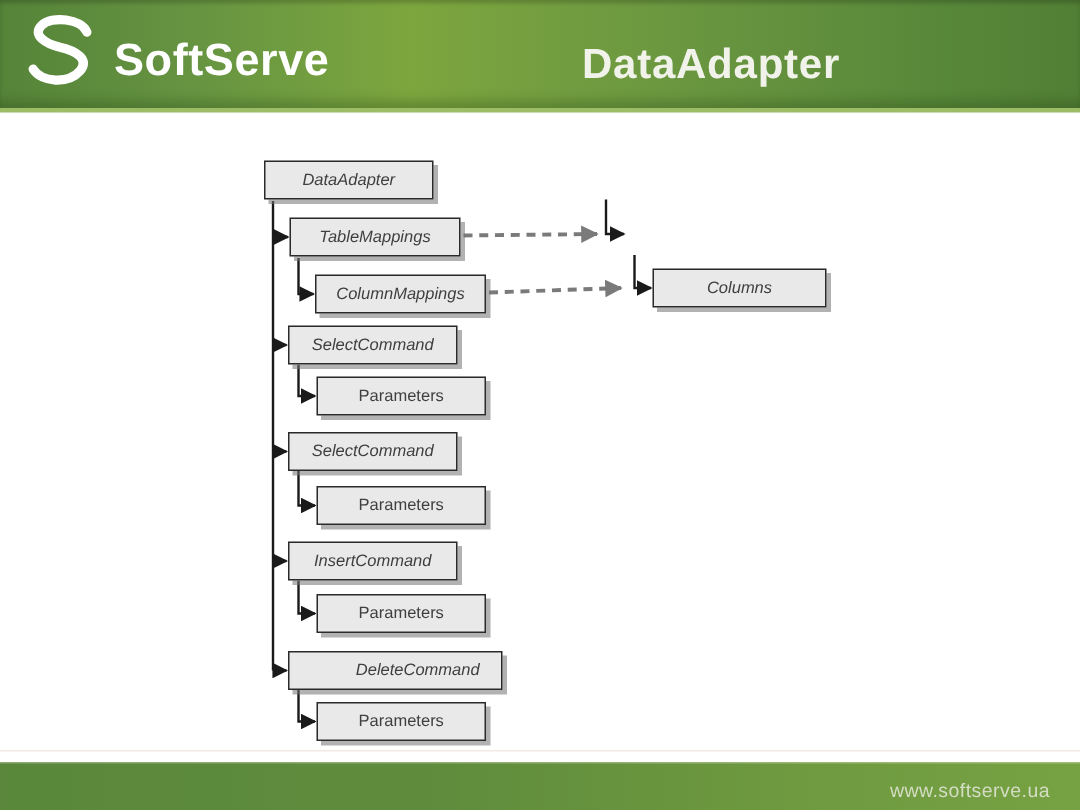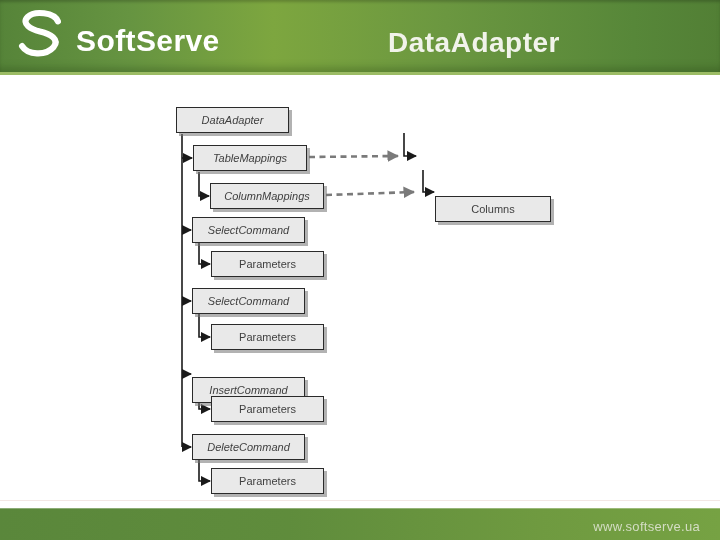--- a/index.html
+++ b/index.html
@@ -45,28 +45,28 @@
   }
   .node.it{font-style:italic;}
   
   .n-dataadapter   {left:176px;top:107px;width:111px;}
   .n-tablemappings {left:193px;top:145px;width:112px;}
   .n-columnmappings{left:210px;top:183px;width:112px;}
   .n-selectcommand {left:192px;top:217px;width:111px;}
   .n-parameters1   {left:211px;top:251px;width:111px;}
   .n-updatecommand {left:192px;top:288px;width:111px;}
   .n-parameters2   {left:211px;top:324px;width:111px;}
-  .n-insertcommand {left:192px;top:361px;width:111px;margin-top:16px;}
+  .n-insertcommand {left:192px;top:361px;width:111px;}
   .n-parameters3   {left:211px;top:396px;width:111px;}
-  .n-deletecommand {left:192px;top:434px;width:111px;}
+  .n-deletecommand {left:192px;top:434px;width:111px;padding-left:30px;}
   .n-parameters4   {left:211px;top:468px;width:111px;}
   
   .n-dataset {left:398px;top:106px;width:112px;}
   .n-tables  {left:417px;top:143px;width:111px;}
-  .n-columns {left:435px;top:196px;width:114px;}
+  .n-columns {left:435px;top:179px;width:114px;font-style:italic;}
 </style>
 </head>
 <body>
 
 <div class="slide">
 
   <div class="header">
     <div class="logo">
       <svg class="logo-s" viewBox="0 0 100 100">
         <path d="M82 24 C76 8 40 4 28 16 C16 28 34 38 50 42 C68 46 86 56 74 70 C60 86 28 84 18 68" fill="none" stroke="#ffffff" stroke-width="11" stroke-linecap="round"></path>

